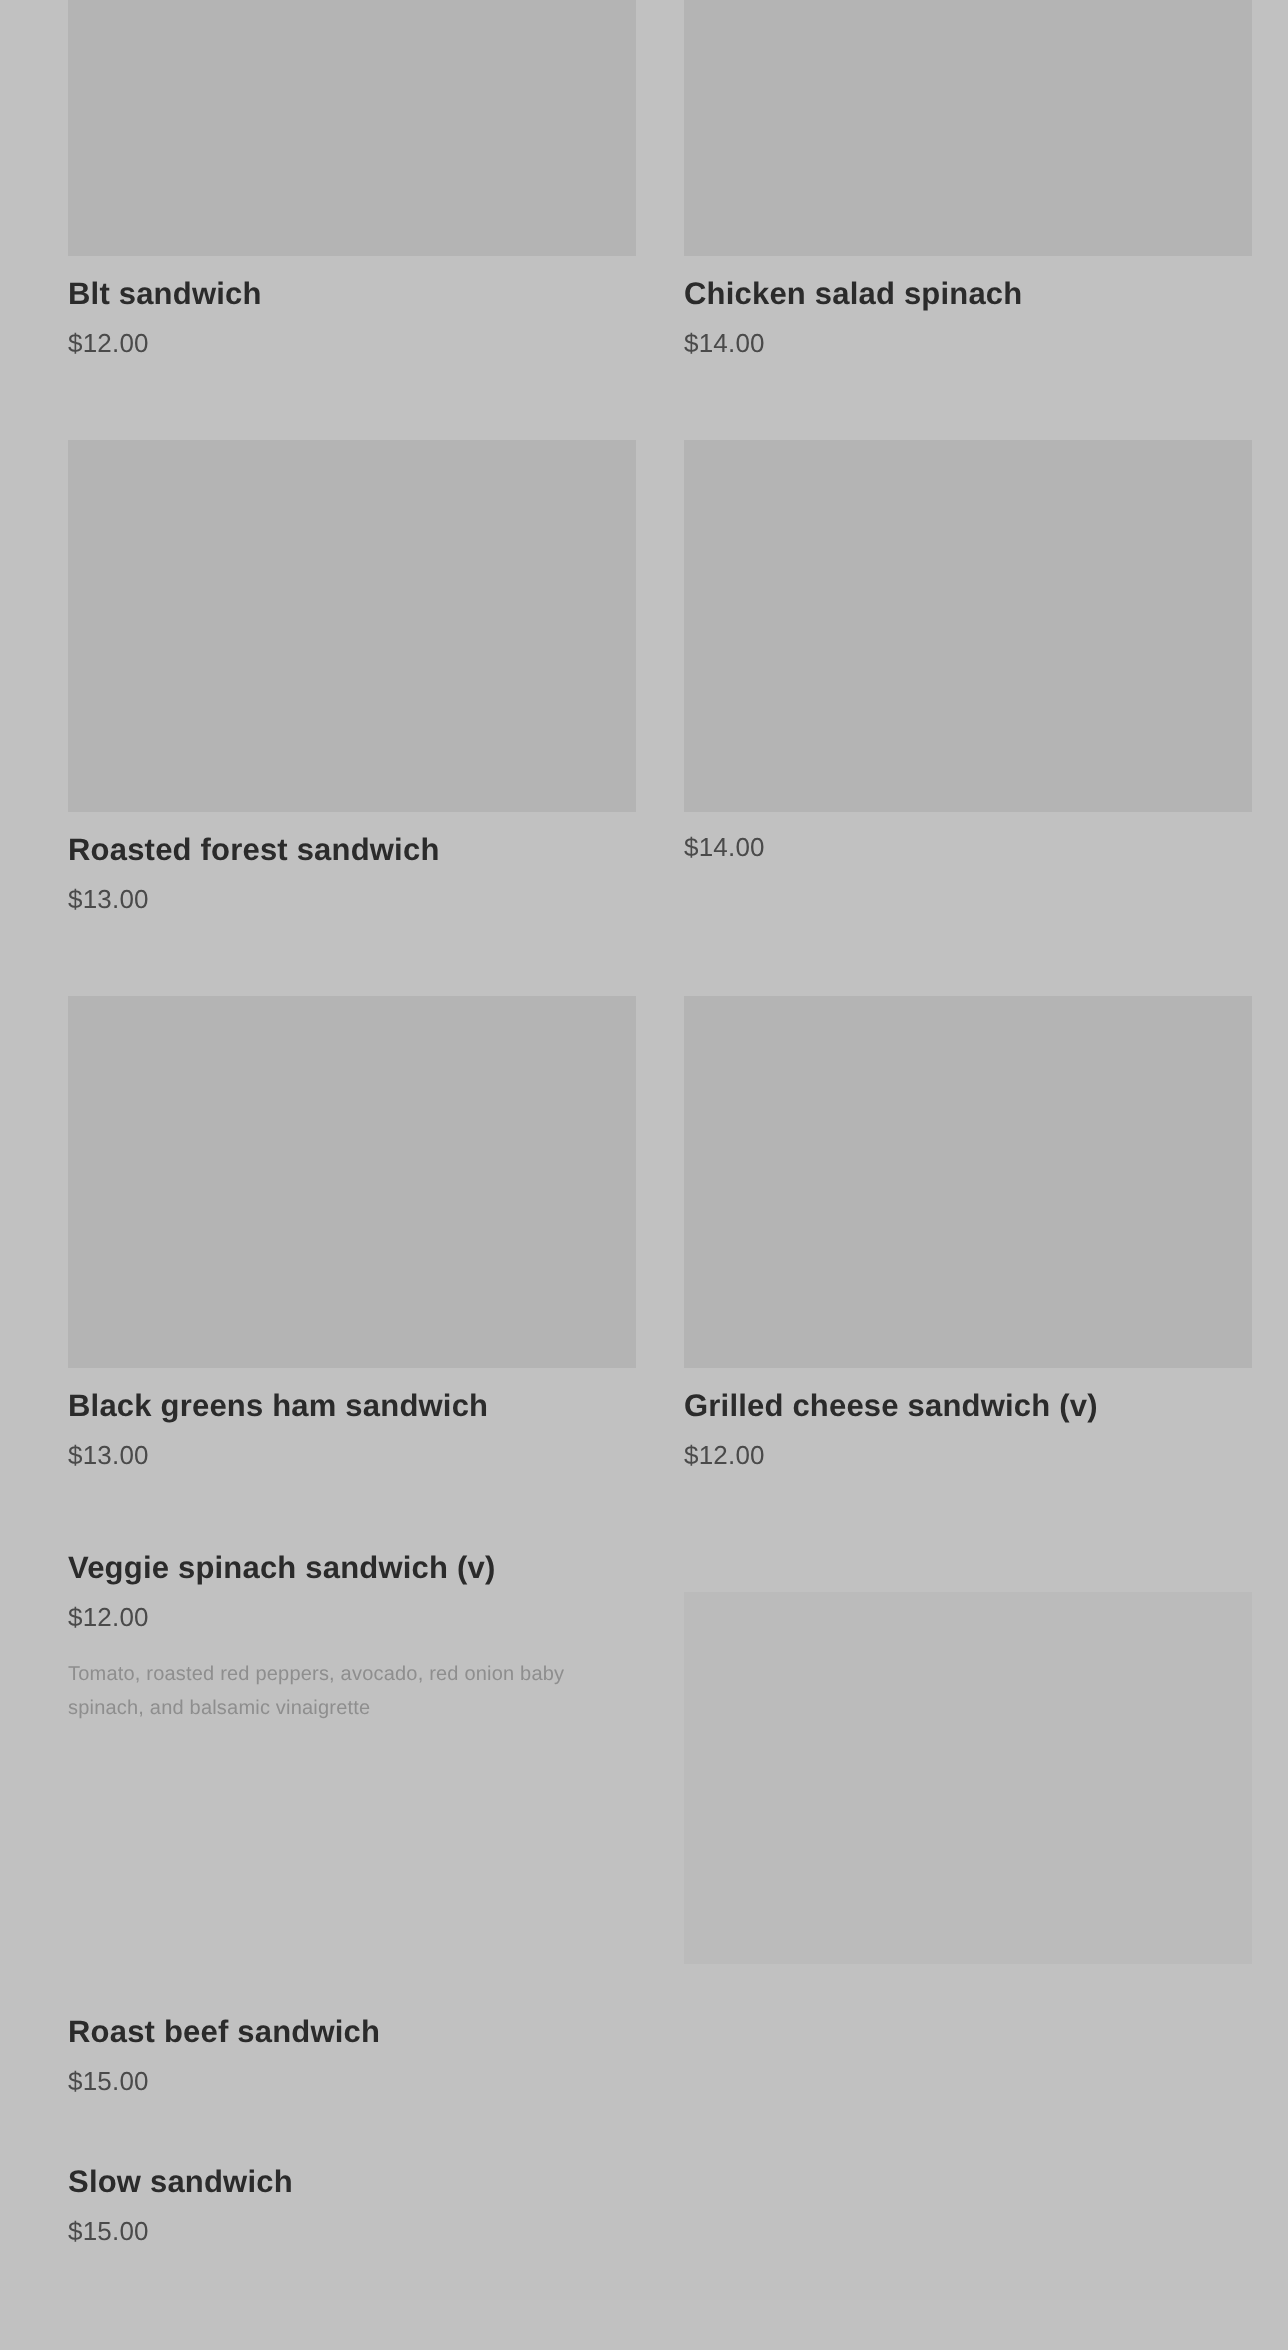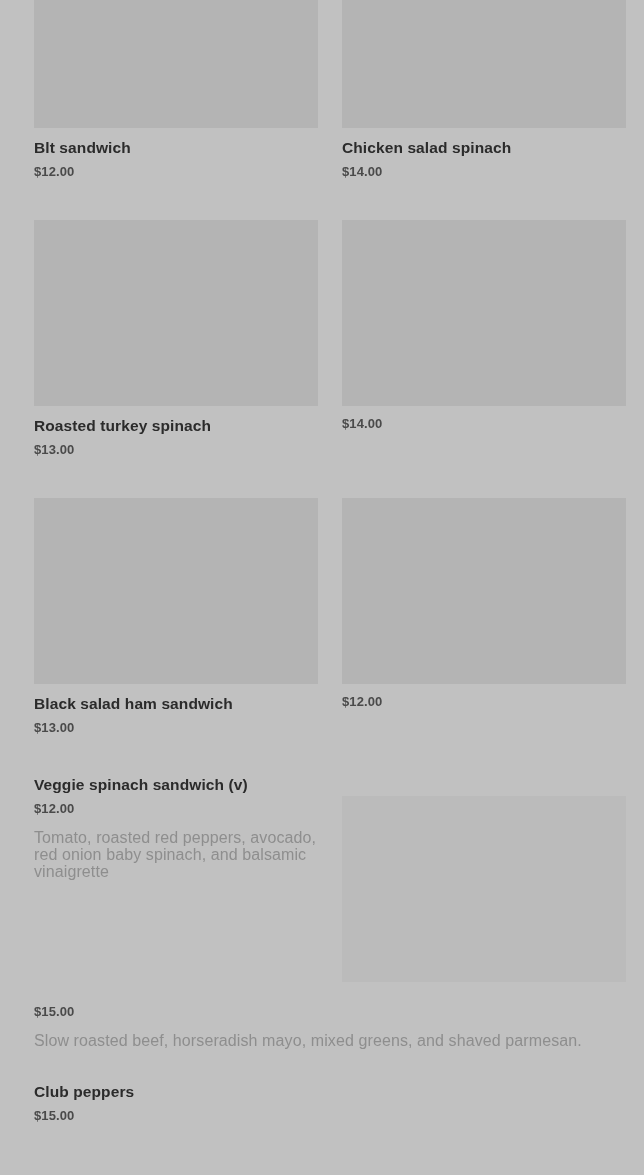--- a/index.html
+++ b/index.html
@@ -58,29 +58,29 @@
     font-size: 15.5px;
     font-weight: 600;
     color: #2b2b2b;
     line-height: 19px;
     margin: 3px 0 7px 0;
     letter-spacing: 0.1px;
   }
 
   .item-price {
     font-size: 13px;
-    font-weight: 700;
+    font-weight: 400;
     color: #4a4a4a;
     line-height: 16px;
     margin: 0;
     letter-spacing: 0.1px;
   }
 
   .item-desc {
-    font-size: 16px;
+    font-size: 10px;
     font-weight: 400;
     color: #8e8e8e;
     line-height: 17px;
     margin: 12px 0 0 0;
     letter-spacing: 0.1px;
   }
 
   .spacer-after {
     height: 40px;
   }
@@ -114,40 +114,41 @@
       <div class="item-photo photo-clipped-top"></div>
       <div class="item-title">Chicken salad spinach</div>
       <div class="item-price">$14.00</div>
     </div>
 
     <div class="spacer-after"></div>
     <div class="spacer-after"></div>
 
     <div class="menu-item">
       <div class="item-photo"></div>
-      <div class="item-title">Roasted turkey spinach</div>
+      <div class="item-title">Roasted forest sandwich</div>
       <div class="item-price">$13.00</div>
     </div>
 
     <div class="menu-item">
       <div class="item-photo"></div>
       <div class="item-price">$14.00</div>
     </div>
 
     <div class="spacer-after"></div>
     <div class="spacer-after"></div>
 
     <div class="menu-item">
       <div class="item-photo"></div>
-      <div class="item-title">Black salad ham sandwich</div>
+      <div class="item-title">Black greens ham sandwich</div>
       <div class="item-price">$13.00</div>
     </div>
 
     <div class="menu-item">
       <div class="item-photo"></div>
+      <div class="item-title">Grilled cheese sandwich (v)</div>
       <div class="item-price">$12.00</div>
     </div>
 
     <div class="gap-36"></div>
     <div class="gap-36"></div>
 
     <div class="menu-item">
       <div class="item-title">Veggie spinach sandwich (v)</div>
       <div class="item-price">$12.00</div>
       <div class="item-desc">Tomato, roasted red peppers, avocado, red onion baby spinach, and balsamic vinaigrette</div>
@@ -156,24 +157,24 @@
     <div class="menu-item">
       <div class="gap-24"></div>
       <div class="item-photo photo-faint"></div>
     </div>
 
   </div>
 
   <div class="gap-12"></div>
 
   <div class="full-row">
+    <div class="item-title">Roast beef sandwich</div>
     <div class="item-price">$15.00</div>
-    <div class="item-desc">Slow roasted beef, horseradish mayo, mixed greens, and shaved parmesan.</div>
   </div>
 
   <div class="gap-30"></div>
 
   <div class="full-row">
-    <div class="item-title">Club peppers</div>
+    <div class="item-title">Slow sandwich</div>
     <div class="item-price">$15.00</div>
   </div>
 
 </div>
 
 </body></html>

